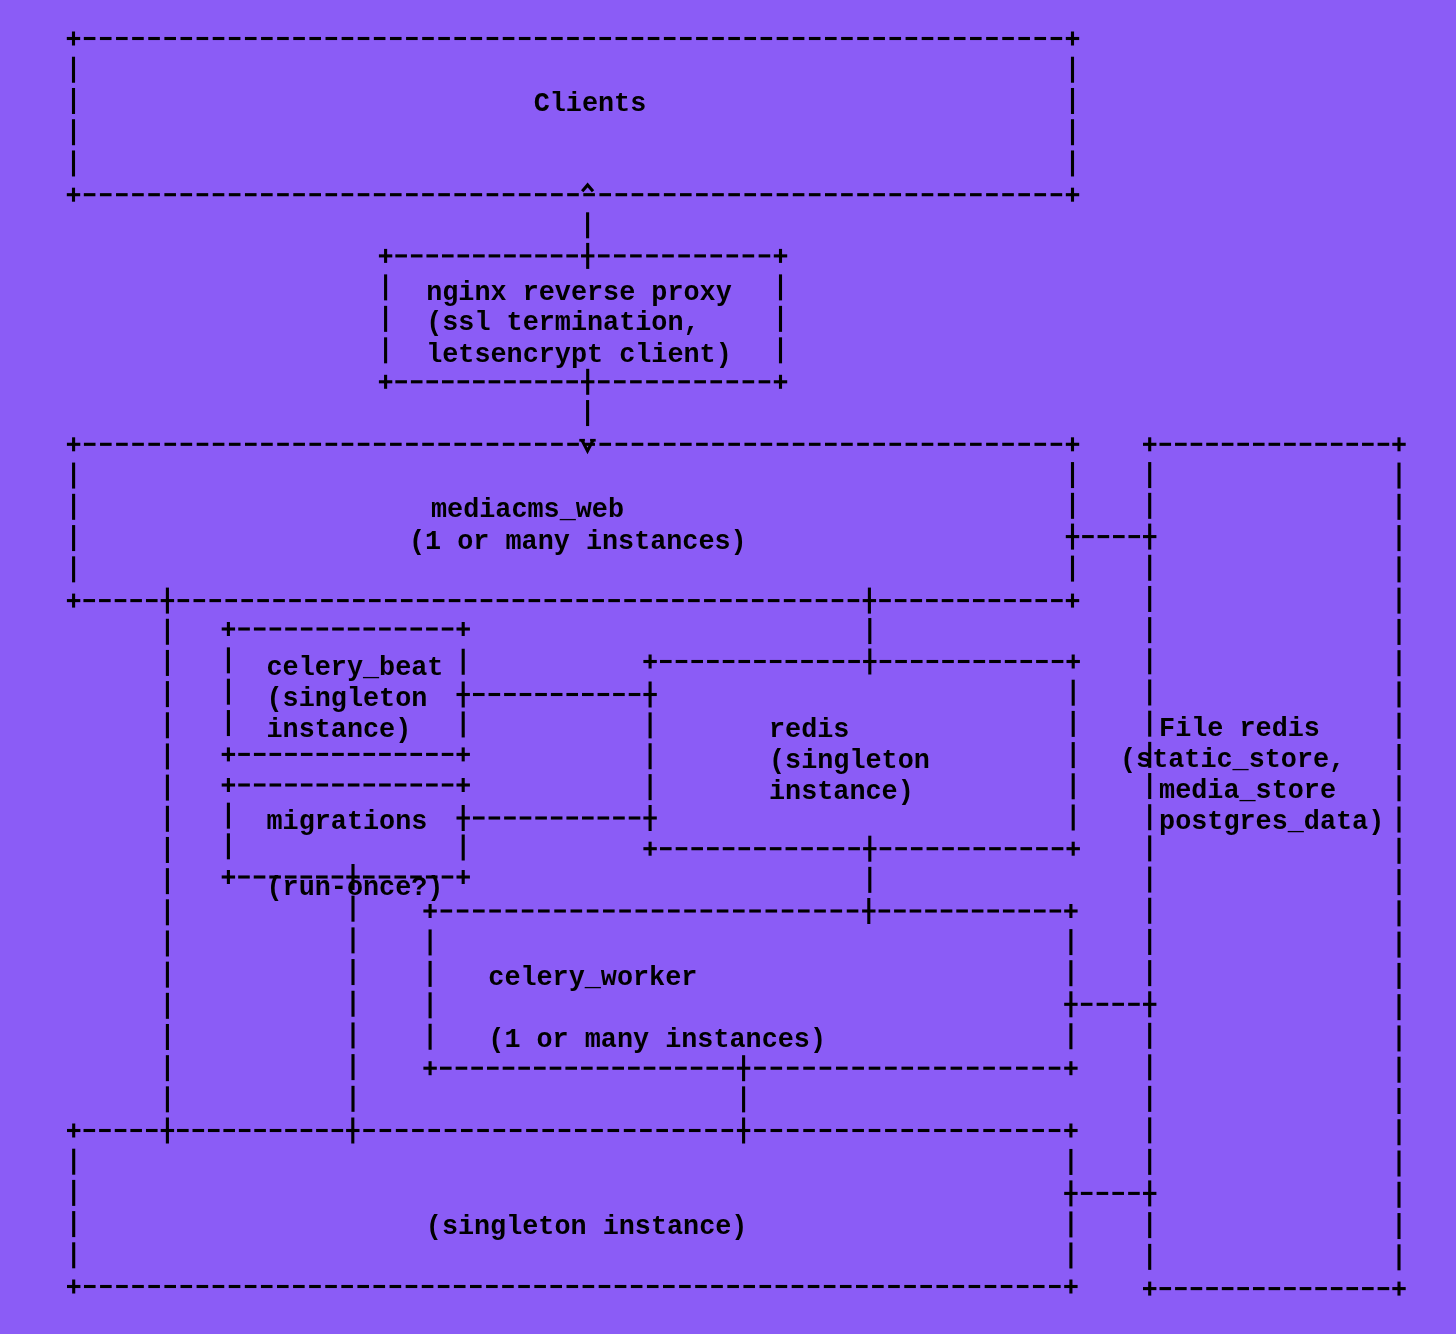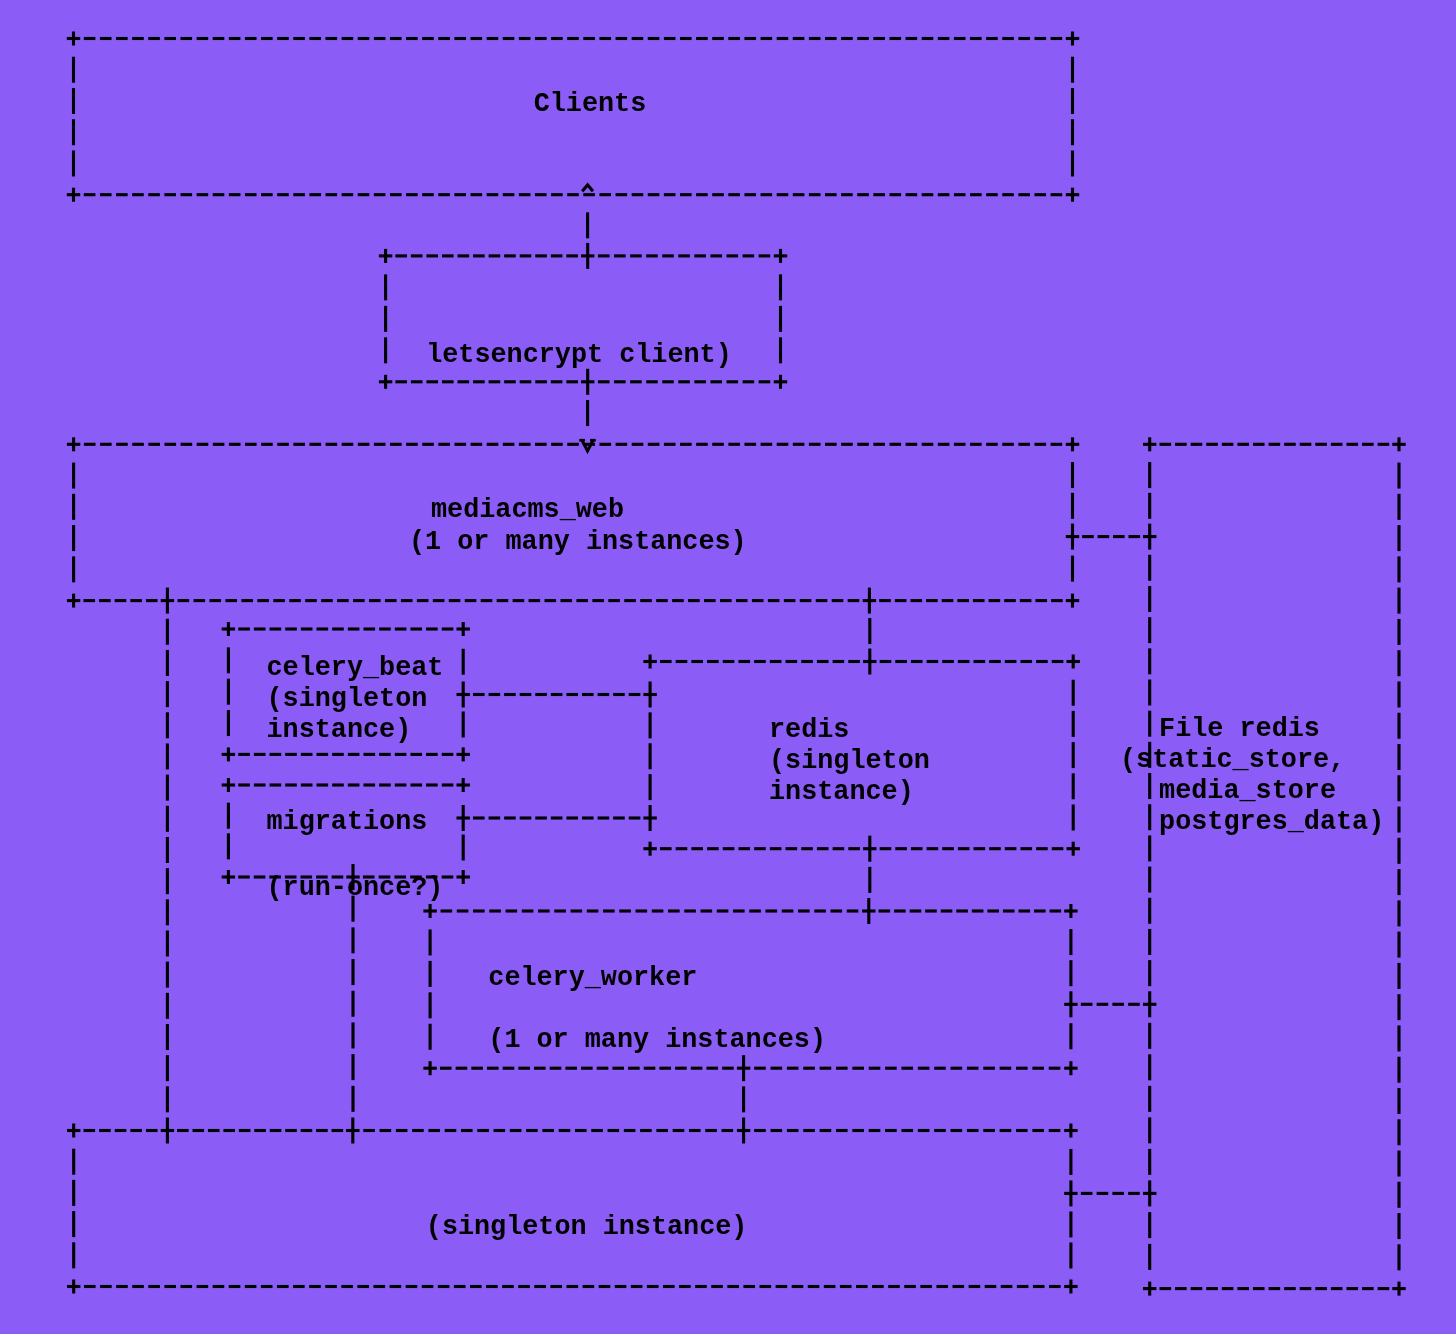--- a/index.html
+++ b/index.html
@@ -958,20 +958,22 @@
       </g>
       <g>
         <rect x="579.30" y="438.90" width="5.60" height="2.70" fill="#000000"></rect>
         <rect x="590.10" y="438.90" width="5.60" height="2.70" fill="#000000"></rect>
         <path d="M 582 440.40000000000003 L 587.5 450.90000000000003 L 593 440.40000000000003" fill="none" stroke="#000000" stroke-width="3.1"></path>
       </g>
     </svg>
 
   <div class="lbl" style="left:533.7px;top:89.1px">Clients</div>
 
+  <div class="lbl" style="left:426.2px;top:278.1px">nginx reverse proxy</div>
+  <div class="lbl" style="left:426.2px;top:308.4px">(ssl termination,</div>
   <div class="lbl" style="left:426.2px;top:340px">letsencrypt client)</div>
 
   <div class="lbl" style="left:431px;top:494.5px">mediacms_web</div>
   <div class="lbl" style="left:409.0px;top:527.0px">(1 or many instances)</div>
 
   <div class="lbl" style="left:266.5px;top:652.6px">celery_beat</div>
   <div class="lbl" style="left:266.5px;top:683.7px">(singleton</div>
   <div class="lbl" style="left:266.5px;top:714.8px">instance)</div>
 
   <div class="lbl" style="left:266.5px;top:807.2px">migrations</div>

